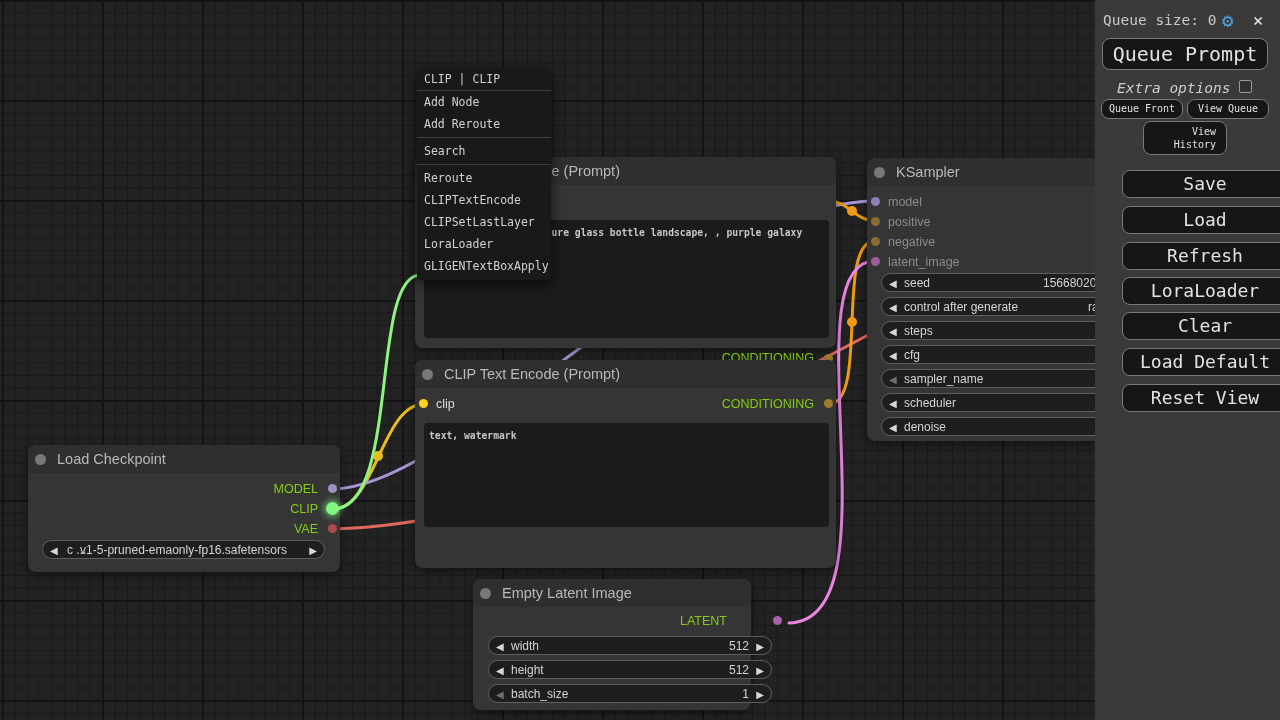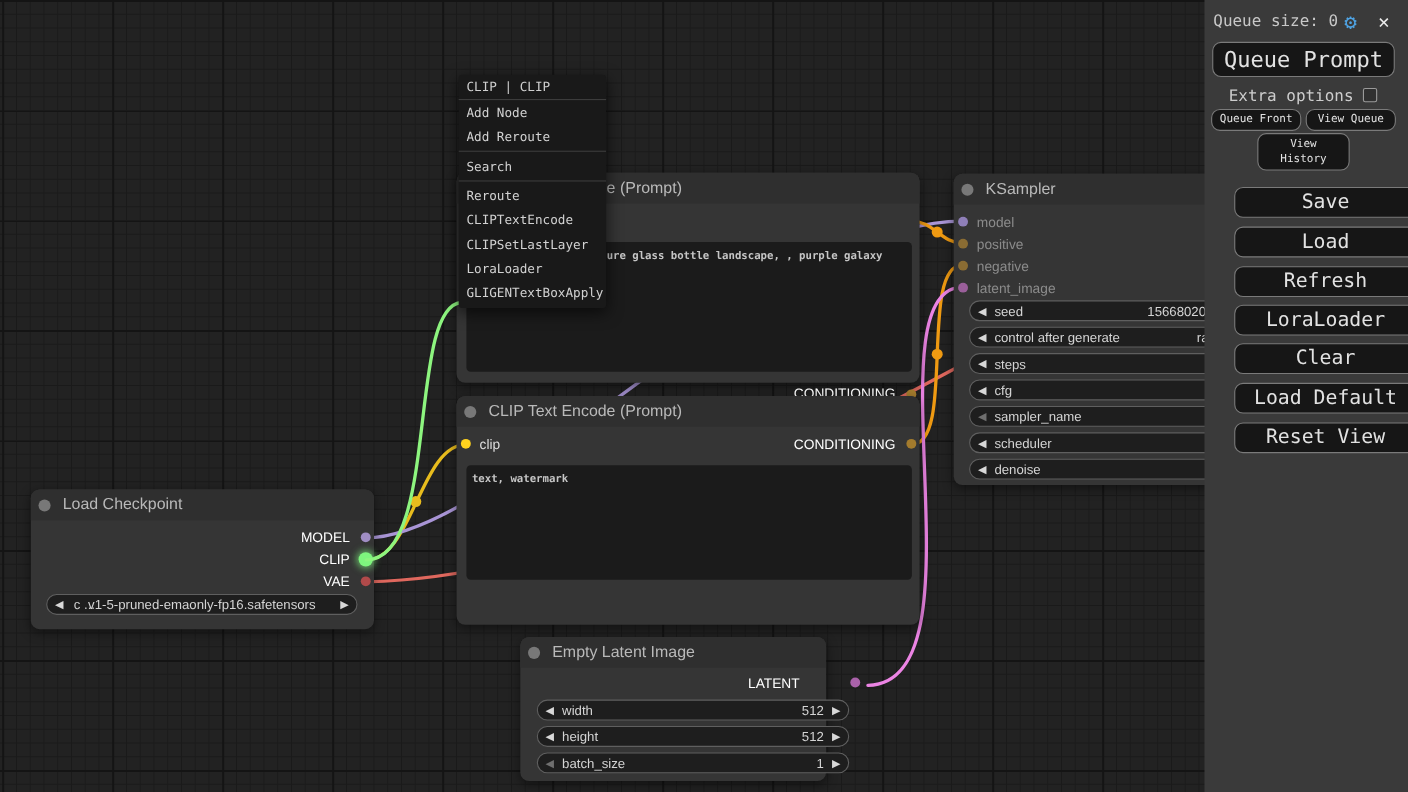--- a/index.html
+++ b/index.html
@@ -32,21 +32,21 @@
     position:absolute; left:0; top:0; right:0; height:28px;
     background:#2f2f2f; border-radius:8px 8px 0 0;
     color:#b9b9b9; font-size:14.5px; line-height:28px;
   }
   .node-title span.t { position:absolute; left:29px; top:0; white-space:nowrap; }
   .title-dot {
     position:absolute; left:7px; top:9px; width:11px; height:11px;
     border-radius:50%; background:#787878;
   }
   .slot-dot { position:absolute; width:9px; height:9px; border-radius:50%; }
-  .slot-label { position:absolute; font-size:12.5px; color:#ffffff; white-space:nowrap; }
+  .slot-label { position:absolute; font-size:12.5px; color:#84cc16; white-space:nowrap; }
   .slot-label.dim { color:#8b8b8b; }
   .slot-label.bright { color:#dddddd; }
 
   .textarea {
     position:absolute; background:#1b1b1b; border-radius:4px;
     color:#c6c6c6; font-family:"DejaVu Sans Mono", monospace; font-weight:600;
     font-size:9.7px; line-height:14px; padding:6px 5px; white-space:pre; overflow:hidden;
   }
 
   .widget {
@@ -236,26 +236,26 @@
   <div class="menu-item">GLIGENTextBoxApply</div>
 </div>
 
 <div id="sidebar">
   <span style="position:absolute; left:8px; top:12px; font-size:14.5px; color:#c8c8c8;">Queue size: 0</span>
   <span style="position:absolute; left:127px; top:9px; font-size:19px; color:#4fa3e3; cursor:pointer;">⚙</span>
   <span style="position:absolute; left:158px; top:10px; font-size:17px; font-weight:bold; color:#ececec; cursor:pointer;">✕</span>
 
   <button class="sb-btn" style="left:7px; top:38px; width:166px; height:32px; font-size:20px;">Queue Prompt</button>
 
-  <span style="position:absolute; left:22px; top:80px; font-size:14.5px; color:#cdcdcd;">Extra options</span>
+  <span style="position:absolute; left:22px; top:80px; font-size:14.5px; color:#cdcdcd;font-style:italic;">Extra options</span>
   <span style="position:absolute; left:144px; top:80px; width:13px; height:13px; border:1px solid #9a9a9a; border-radius:2px; background:#303030;"></span>
 
   <button class="sb-btn" style="left:6px; top:99px; width:82px; height:20px; font-size:10px; line-height:18px;">Queue Front</button>
   <button class="sb-btn" style="left:92px; top:99px; width:82px; height:20px; font-size:10px; line-height:18px;">View Queue</button>
-  <button class="sb-btn" style="left:48px; top:121px; width:84px; height:34px; font-size:10px; line-height:13px; padding:0 10px; white-space:normal;">View History</button>
+  <button class="sb-btn" style="left:48px; top:121px; width:84px; height:34px; font-size:10px; line-height:13px; padding:0 10px; white-space:normal;text-align:right;">View History</button>
 
   <button class="sb-btn sb-big" style="top:170px;">Save</button>
   <button class="sb-btn sb-big" style="top:206px;">Load</button>
   <button class="sb-btn sb-big" style="top:242px;">Refresh</button>
   <button class="sb-btn sb-big" style="top:277px;">LoraLoader</button>
   <button class="sb-btn sb-big" style="top:348px;">Load Default</button>
   <button class="sb-btn sb-big" style="top:312px;">Clear</button>
   <button class="sb-btn sb-big" style="top:384px;">Reset View</button>
 </div>
 

